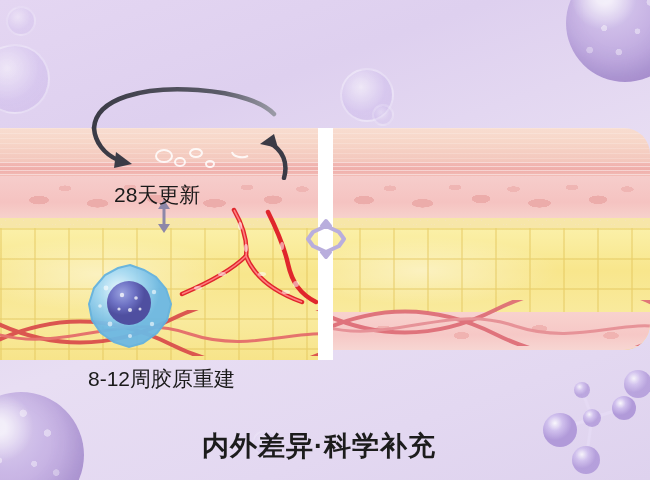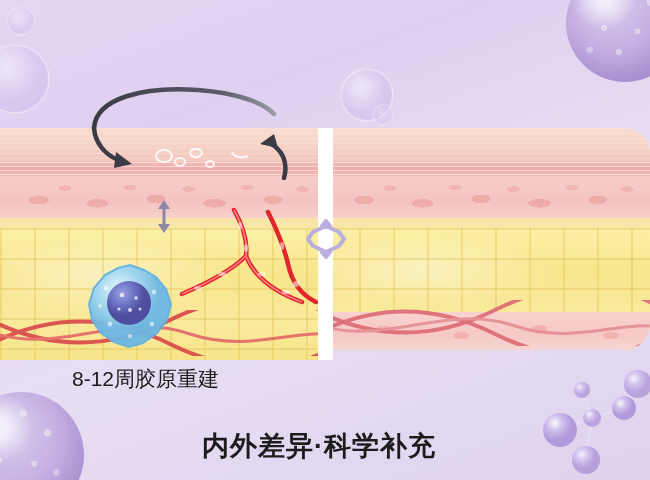--- a/index.html
+++ b/index.html
@@ -147,21 +147,21 @@
     position:absolute;font-size:27px;font-weight:bold;color:#1c1c1c;
     letter-spacing:1px;white-space:nowrap;
   }
   #title-left{left:68px;top:27px;}
 
   .label{
     position:absolute;font-size:21px;color:#1a1a1a;white-space:nowrap;
     font-weight:500;
   }
   #label-renewal{left:114px;top:181px;}
-  #label-rebuild{left:72px;top:365px;}
+  #label-rebuild{left:88px;top:365px;}
 
   #caption-bottom{
     position:absolute;left:0;right:12px;top:428px;text-align:center;
     font-size:27px;font-weight:bold;color:#1c1c1c;letter-spacing:1px;
   }
 
   
   #divider{
     position:absolute;left:318px;top:128px;width:15px;height:232px;
     background:#ffffff;
@@ -315,20 +315,21 @@
         <ellipse cx="70" cy="42" rx="2" ry="4"></ellipse>
         <ellipse cx="86" cy="68" rx="4" ry="2"></ellipse>
         <ellipse cx="110" cy="86" rx="4" ry="2"></ellipse>
         <ellipse cx="46" cy="68" rx="4" ry="2"></ellipse>
         <ellipse cx="22" cy="82" rx="4" ry="2"></ellipse>
         <ellipse cx="106" cy="40" rx="2" ry="4"></ellipse>
         <ellipse cx="120" cy="78" rx="3" ry="3"></ellipse>
       </g>
     </svg>
 
+    <div class="label" id="label-renewal">28天更新</div>
     <div class="label" id="label-rebuild">8-12周胶原重建</div>
   </div>
 
   <div class="panel" id="panel-right">
 
     <div class="skin skin-right">
       <div class="skinwrap">
         <div class="epidermis"></div>
         <div class="granular"></div>
         <div class="dermis"></div>

